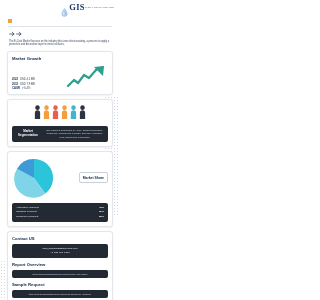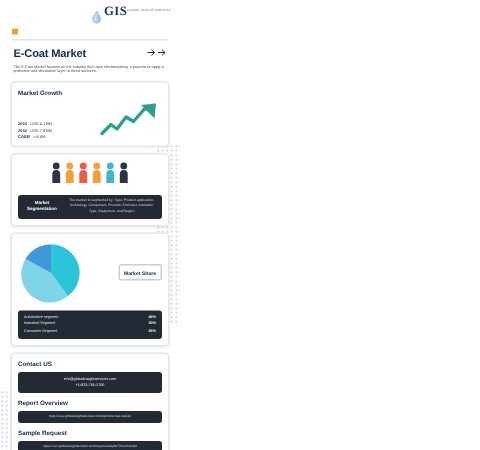--- a/index.html
+++ b/index.html
@@ -112,21 +112,20 @@
         <span class="logo-word">GIS</span>
         <span class="logo-sub">GLOBAL INSIGHT SERVICES</span>
       </span>
     </div>
   </div>
 
   <div class="accent-square"></div>
   <div class="rule"></div>
 
   <div class="title-row">
-    <div class="title">E-Coat Market</div>
     <div class="arrows">
       <svg viewBox="0 0 10 10" width="6" height="6">
         <path d="M1 5 H8 M5.2 2 L8.4 5 L5.2 8" stroke="#10284a" stroke-width="1.1" fill="none" stroke-linecap="round" stroke-linejoin="round"></path>
       </svg>
       <svg viewBox="0 0 10 10" width="6" height="6">
         <path d="M1 5 H8 M5.2 2 L8.4 5 L5.2 8" stroke="#10284a" stroke-width="1.1" fill="none" stroke-linecap="round" stroke-linejoin="round"></path>
       </svg>
     </div>
   </div>
 

